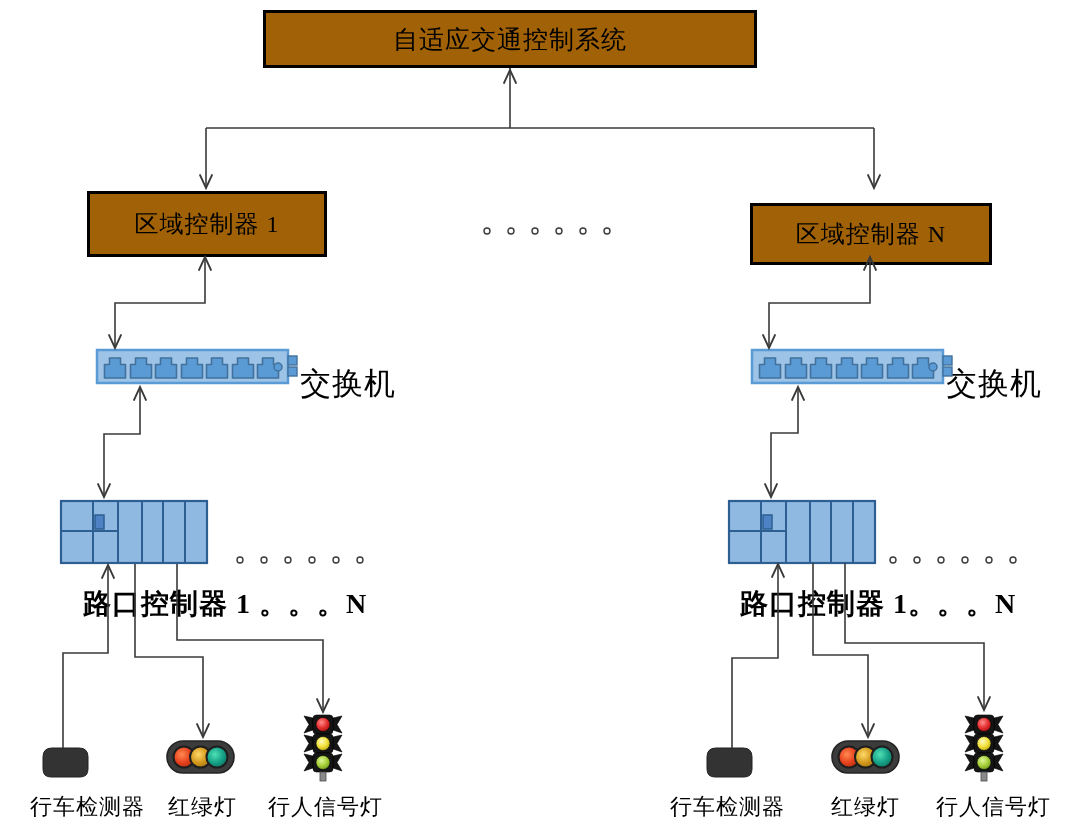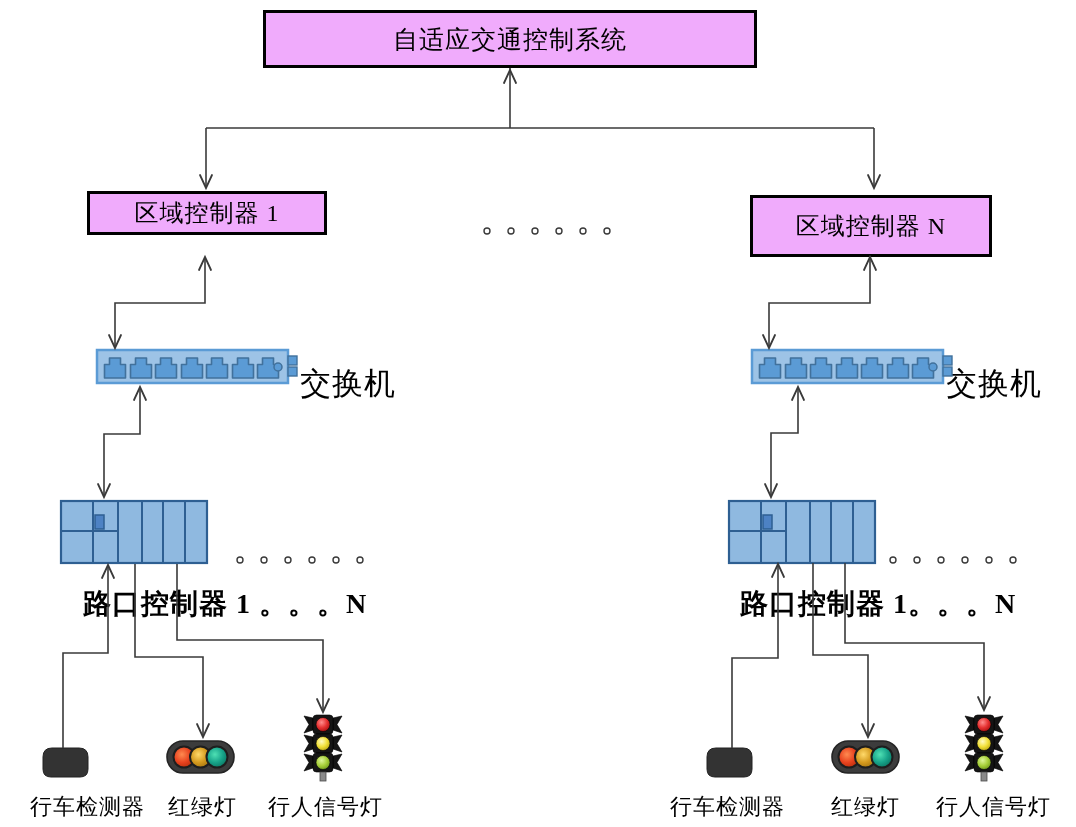--- a/index.html
+++ b/index.html
@@ -1,43 +1,43 @@
 <!DOCTYPE html>
 <html><head>
 <meta charset="utf-8">
 <style>
   html,body{margin:0;padding:0;background:#fff;}
   .stage{
     position:relative;width:1076px;height:827px;background:#ffffff;
     font-family:"Liberation Serif","DejaVu Serif",serif;color:#000;overflow:hidden;
   }
   .box{
-    position:absolute;box-sizing:border-box;background:#f0abfc;border:3px solid #000;
+    position:absolute;box-sizing:border-box;background:#a16207;border:3px solid #000;
     display:flex;align-items:center;justify-content:center;
     font-size:24px;letter-spacing:1px;white-space:nowrap;
   }
   .lbl{position:absolute;white-space:nowrap;letter-spacing:1px;}
   .lbl-switch{font-size:31px;}
   .lbl-plc{font-size:28px;font-weight:bold;}
   .lbl-device{font-size:22px;}
   svg.layer{position:absolute;left:0;top:0;pointer-events:none;}
 </style>
 </head>
 <body>
 
 <div class="stage">
 
   <div class="box" style="left:263px;top:10px;width:494px;height:58px;font-size:25px;">
     <span>自适应交通控制系统</span>
   </div>
 
-  <div class="box" style="left:87px;top:191px;width:240px;height:44px;">
+  <div class="box" style="left:87px;top:191px;width:240px;height:66px;">
     <span>区域控制器 1</span>
   </div>
-  <div class="box" style="left:750px;top:195px;width:242px;height:62px;">
+  <div class="box" style="left:750px;top:203px;width:242px;height:62px;">
     <span>区域控制器 N</span>
   </div>
 
   <span class="lbl lbl-switch" style="left:300px;top:363px;">交换机</span>
   <span class="lbl lbl-switch" style="left:946px;top:363px;">交换机</span>
 
   <span class="lbl lbl-plc" style="left:83px;top:585px;">路口控制器 1 。。。N</span>
   <span class="lbl lbl-plc" style="left:740px;top:585px;">路口控制器 1。。。N</span>
 
   <span class="lbl lbl-device" style="left:30px;top:792px;">行车检测器</span>

